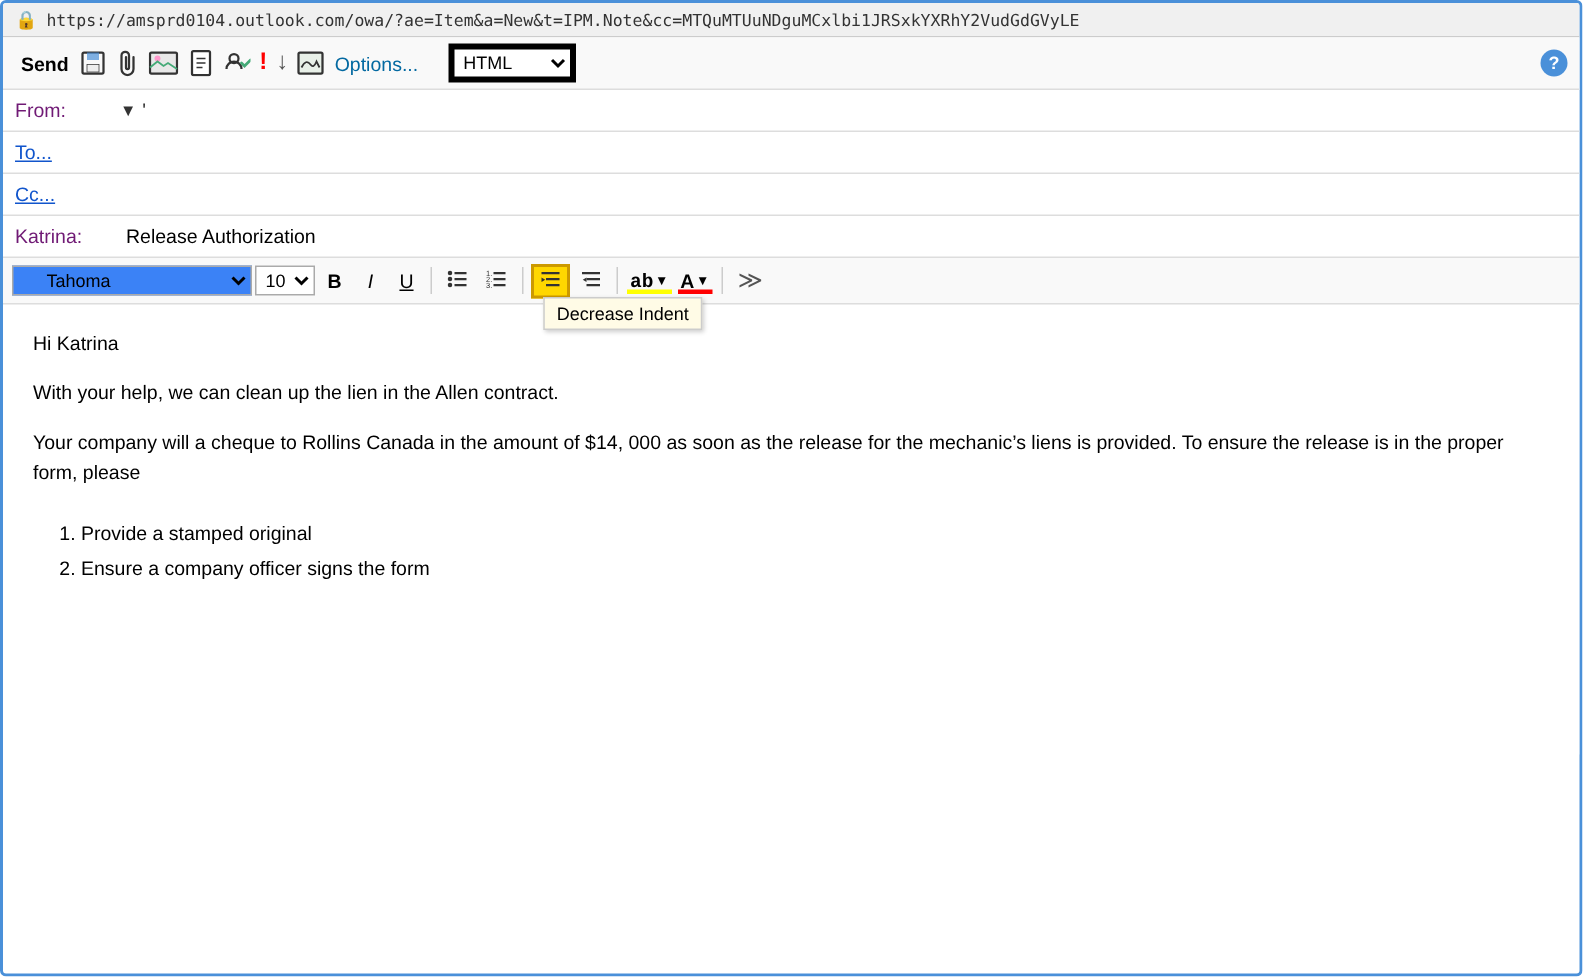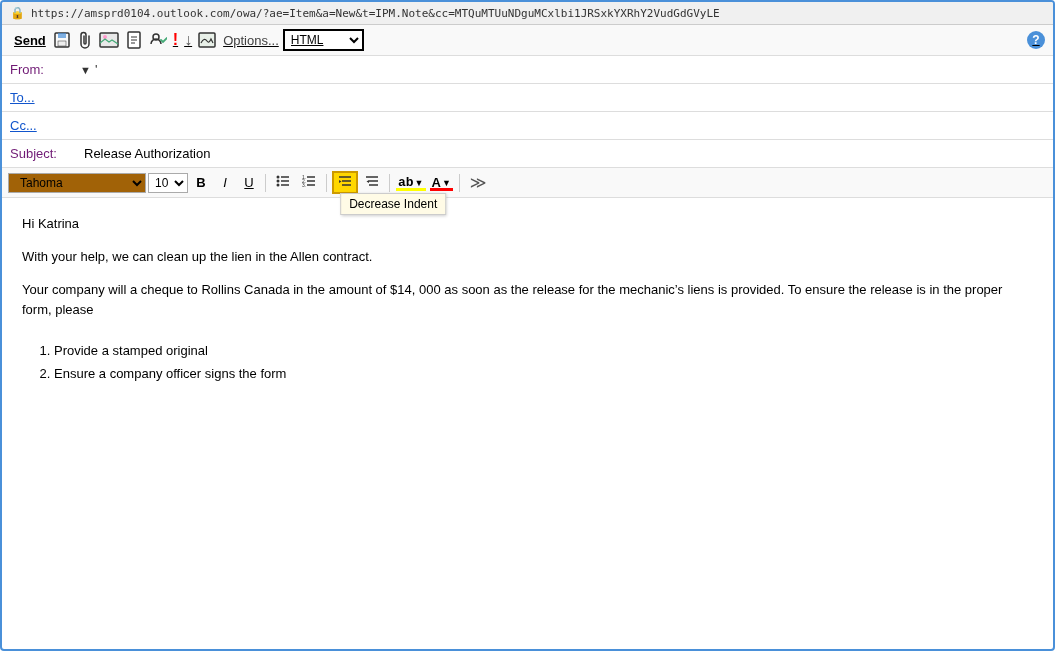--- a/index.html
+++ b/index.html
@@ -38,21 +38,20 @@
     }
 
     
     .toolbar-row {
       display: flex;
       align-items: center;
       padding: 4px 8px;
       border-bottom: 1px solid #ddd;
       gap: 0;
       background: #f9f9f9;
-      text-decoration: underline;
     }
 
     .toolbar-row .send-btn {
       background: none;
       border: none;
       font-size: 13px;
       font-weight: bold;
       color: #000;
       cursor: pointer;
       padding: 2px 4px;
@@ -65,29 +64,30 @@
       padding: 2px 3px;
       display: inline-flex;
       align-items: center;
     }
 
     .options-btn {
       background: none;
       border: none;
       cursor: pointer;
       font-size: 13px;
-      color: #404040;
+      color: #0369a1;
       padding: 2px 4px;
     }
 
     .html-select {
       font-size: 12px;
       padding: 1px 2px;
-      border: 2px solid #000000;
+      border: 4px solid #000000;
       background: #fff;
+      margin-left: 16px;
     }
 
     .help-icon {
       margin-left: auto;
       width: 18px;
       height: 18px;
       border-radius: 50%;
       background: #4a90d9;
       color: #fff;
       font-size: 12px;
@@ -148,23 +148,23 @@
       align-items: center;
       padding: 3px 6px;
       border-bottom: 1px solid #ddd;
       background: #f9f9f9;
       gap: 2px;
       position: relative;
     }
 
     .font-select {
       font-size: 12px;
-      padding: 1px 7px;
+      padding: 1px 18px;
       border: 1px solid #aaa;
-      background: #a16207;
+      background: #3b82f6;
       min-width: 90px;
     }
 
     .size-select {
       font-size: 12px;
       padding: 1px 2px;
       border: 1px solid #aaa;
       background: #fff;
       width: 40px;
     }
@@ -356,21 +356,21 @@
       <span class="field-label link">To...</span>
       <input class="field-input" type="text" style="">
     </div>
 
     <div class="field-row">
       <span class="field-label link">Cc...</span>
       <input class="field-input" type="text" style="">
     </div>
 
     <div class="field-row">
-      <span class="field-label">Subject:</span>
+      <span class="field-label">Katrina:</span>
       <input class="field-input" type="text" value="Release Authorization" style="">
     </div>
 
     <div class="format-toolbar">
       <select class="font-select">
         <option>Tahoma</option>
         <option>Arial</option>
         <option>Times New Roman</option>
       </select>
 

